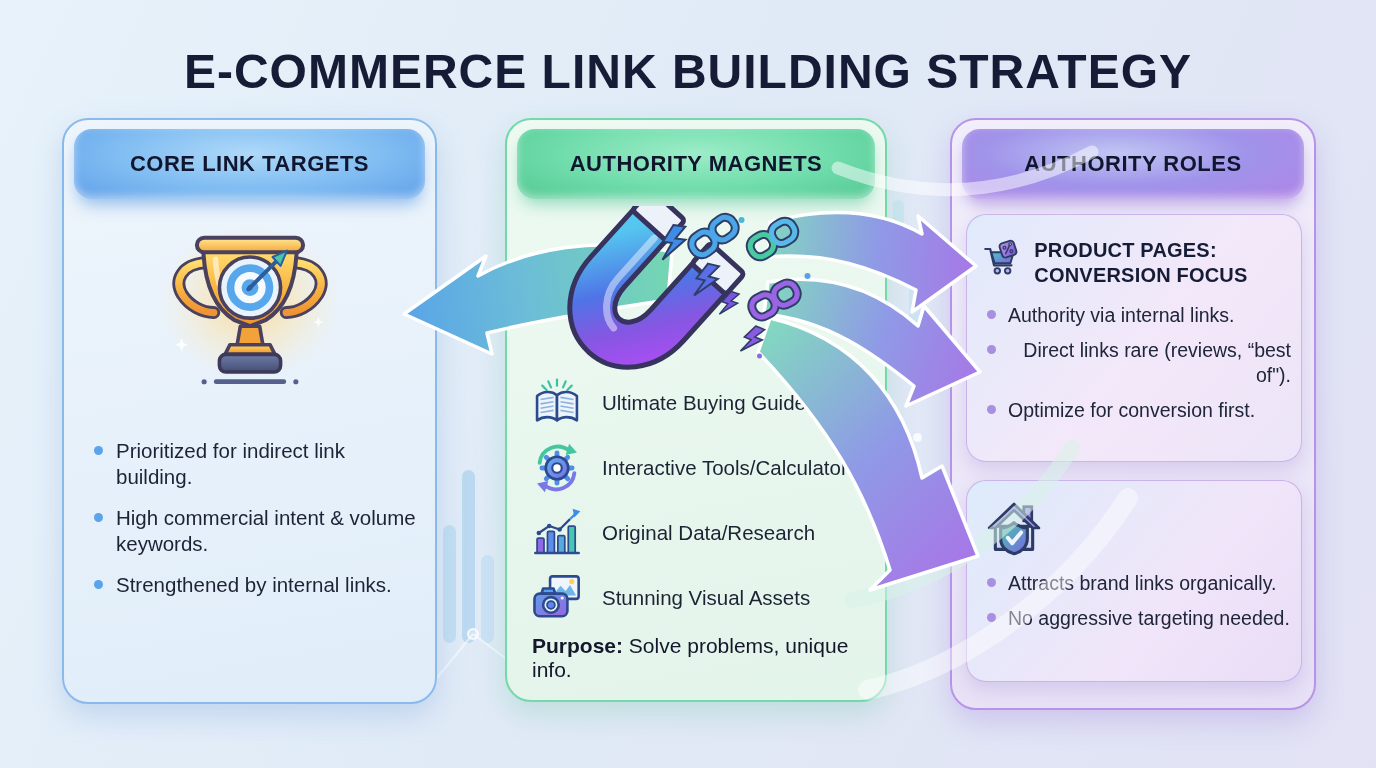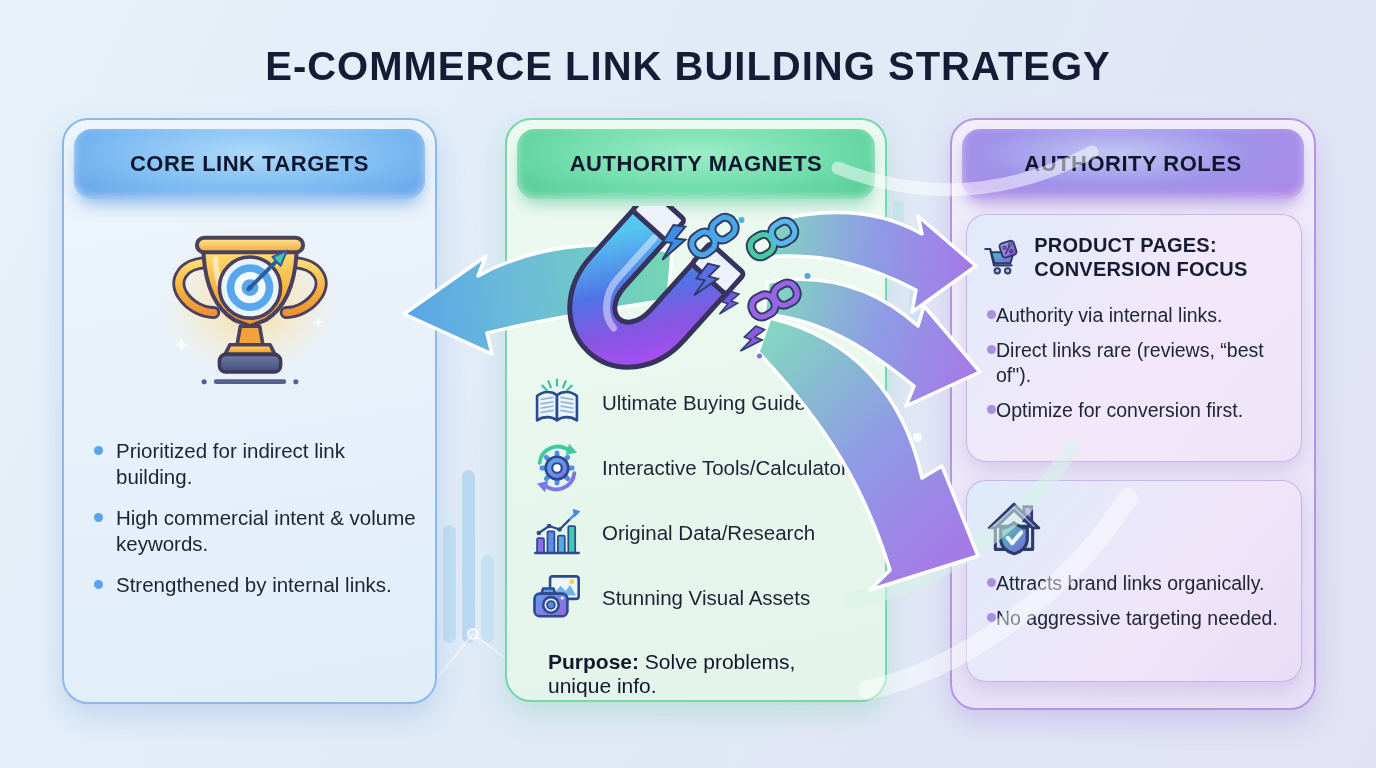--- a/index.html
+++ b/index.html
@@ -1,20 +1,20 @@
 <!DOCTYPE html>
 <html><head>
 <meta charset="utf-8">
 <style>
   html,body{margin:0;padding:0;background:#e4ecf6;}
   .stage{position:relative;width:1376px;height:768px;overflow:hidden;
     background:linear-gradient(115deg,#e7f2fa 0%,#e0ebf7 42%,#e2e2f4 100%);
     font-family:"Liberation Sans",sans-serif;}
   .title{position:absolute;top:44px;left:0;width:100%;margin:0;text-align:center;
-    font-size:40px;font-weight:bold;letter-spacing:1px;color:#171c36;}
+    font-size:48px;font-weight:bold;letter-spacing:1px;color:#171c36;}
   .card{position:absolute;top:118px;border-radius:26px;}
   .card-core{left:62px;width:371px;height:582px;border:2.5px solid #8abaec;
     background:linear-gradient(170deg,#eef5fc,#e0edf9);box-shadow:0 12px 28px rgba(110,155,215,.28);}
   .card-authority{left:505px;width:378px;height:580px;border:2.5px solid #74d9aa;
     background:linear-gradient(170deg,#eefaf2,#e3f4ea);box-shadow:0 12px 28px rgba(90,190,150,.25);}
   .card-supporting{left:950px;width:362px;height:588px;border:2.5px solid #b893e8;
     background:linear-gradient(170deg,#f2effb,#e7e1f6);box-shadow:0 12px 28px rgba(150,115,215,.28);}
   .pill{position:absolute;left:10px;right:10px;top:9px;height:70px;border-radius:18px;
     display:flex;align-items:center;justify-content:center;font-weight:bold;font-size:22px;
     color:#10162e;letter-spacing:.5px;}
@@ -29,30 +29,30 @@
   .bullets{position:absolute;left:30px;right:14px;top:318px;list-style:none;margin:0;padding:0;
     font-size:20.5px;line-height:1.27;color:#1d2335;}
   .bullets li{display:flex;gap:13px;margin-bottom:15px;}
   .dot{flex:0 0 9px;width:9px;height:9px;border-radius:50%;margin-top:8px;}
   .dot-blue{background:#5ba3ea;}
   .dot-purple{background:#a98fe0;}
   .mag-list{position:absolute;top:250px;left:24px;right:10px;}
   .mag-row{display:flex;align-items:center;gap:19px;height:65px;}
   .mag-row svg{flex:0 0 52px;}
   .mag-label{font-size:20.5px;color:#1d2335;}
-  .purpose{position:absolute;left:25px;right:8px;top:514px;margin:16px;font-size:21px;color:#14172b;}
+  .purpose{position:absolute;left:25px;right:8px;top:514px;margin:0;font-size:21px;color:#14172b;}
   .subcard{position:absolute;left:14px;width:334px;border-radius:20px;
     border:1.5px solid rgba(185,160,228,.7);box-shadow:0 8px 18px rgba(135,110,200,.22);}
   .subcard-1{top:94px;height:246px;background:linear-gradient(130deg,#e0eafb 0%,#f3e8f9 55%,#ece4f8 100%);}
   .subcard-2{top:360px;height:200px;background:linear-gradient(130deg,#ddebfb 0%,#f0e5f9 60%,#e8ddf6 100%);}
-  .subhead{display:flex;align-items:flex-start;gap:13px;padding:15px 12px 0 15px;}
+  .subhead{display:flex;align-items:center;gap:13px;padding:15px 12px 0 15px;}
   .subhead h3{margin:3px 0 0;font-size:20px;line-height:1.22;color:#171c36;letter-spacing:.2px;}
   .subcard-2 h3{max-width:185px;}
   .sub-bullets{list-style:none;margin:11px 0 0;padding:0 10px 0 20px;font-size:19.5px;line-height:1.25;color:#20263a;}
-  .sub-bullets li{display:flex;margin-bottom:11px;}
+  .sub-bullets li{display:flex;gap:12px;margin-bottom:11px;text-align:right;}
   .sub-bullets .dot{margin-top:7px;}
   .overlay{position:absolute;left:0;top:0;z-index:30;pointer-events:none;}
   .deco-bar{position:absolute;border-radius:8px;}
   .spark{position:absolute;border-radius:50%;background:#fff;}
 </style>
 </head>
 <body>
 
 <div class="stage">
 

